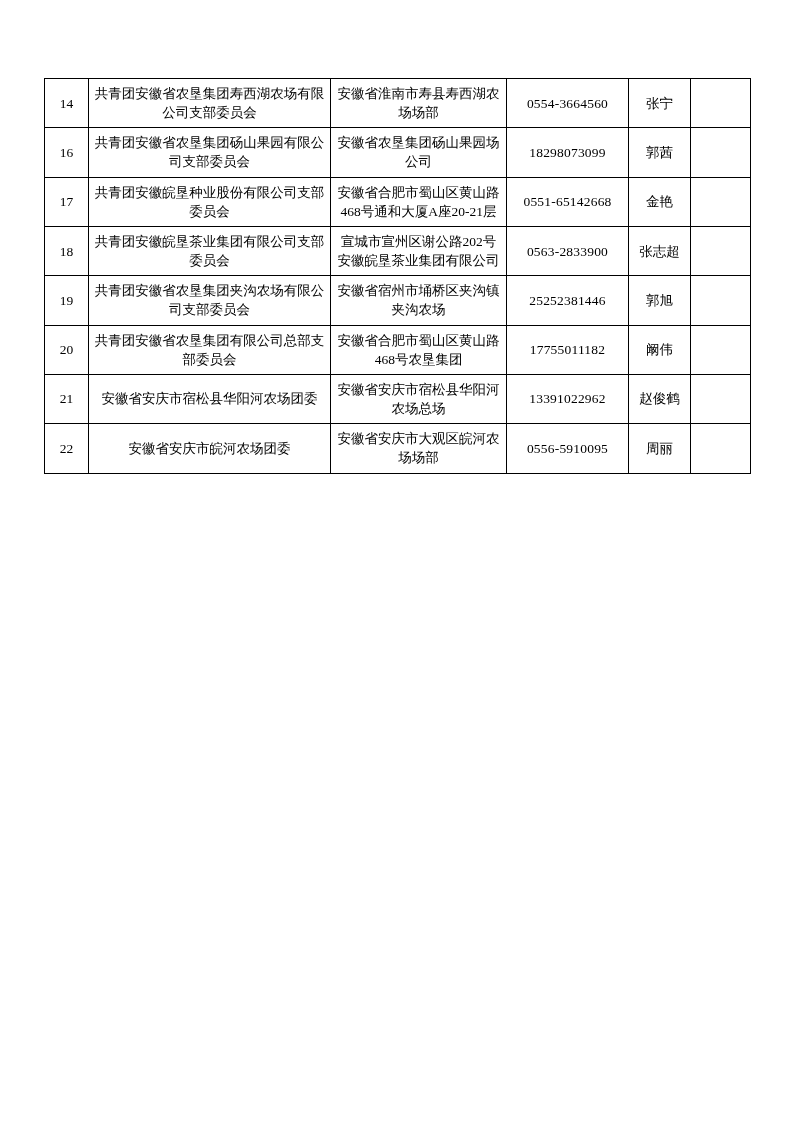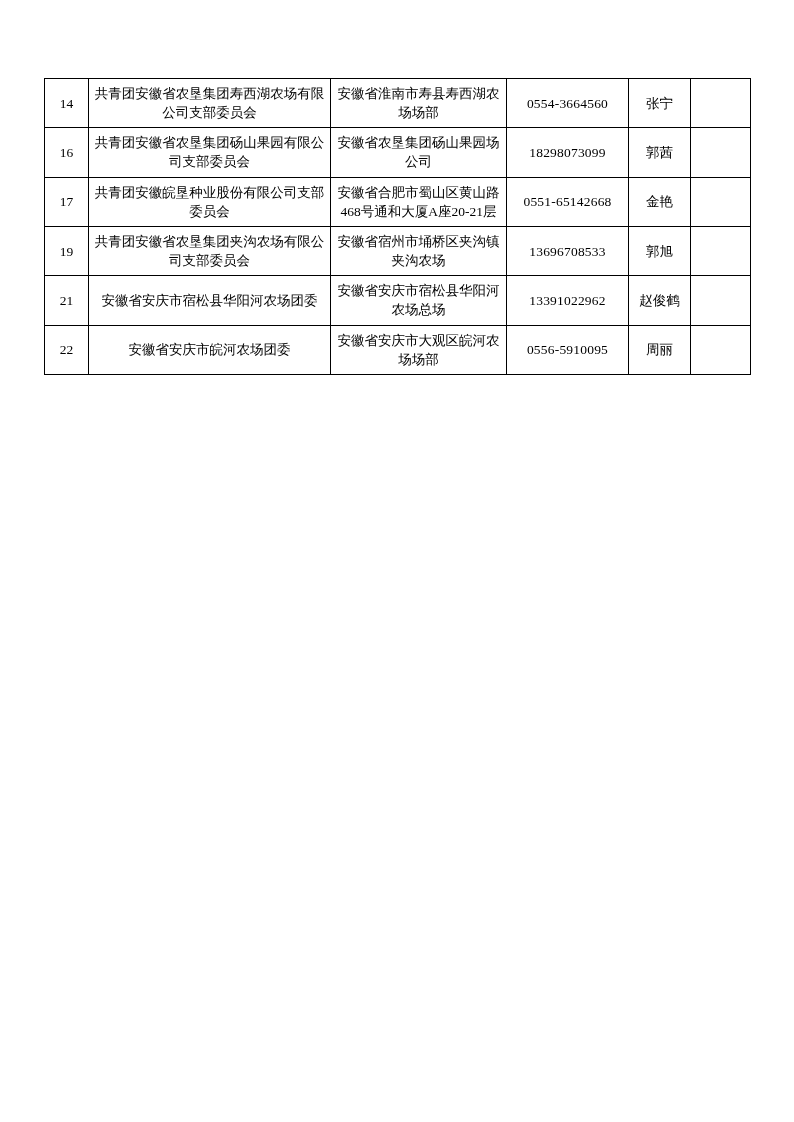--- a/index.html
+++ b/index.html
@@ -90,25 +90,41 @@
         </tr>
         <tr>
           <td class="idx">17</td>
           <td class="org">共青团安徽皖垦种业股份有限公司支部委员会</td>
           <td class="addr">安徽省合肥市蜀山区黄山路468号通和大厦A座20-21层</td>
           <td class="tel">0551-65142668</td>
           <td class="name">金艳</td>
           <td class="blank"></td>
         </tr>
         <tr>
+          <td class="idx">18</td>
+          <td class="org">共青团安徽皖垦茶业集团有限公司支部委员会</td>
+          <td class="addr">宣城市宣州区谢公路202号安徽皖垦茶业集团有限公司</td>
+          <td class="tel">0563-2833900</td>
+          <td class="name">张志超</td>
+          <td class="blank"></td>
+        </tr>
+        <tr>
           <td class="idx">19</td>
           <td class="org">共青团安徽省农垦集团夹沟农场有限公司支部委员会</td>
           <td class="addr">安徽省宿州市埇桥区夹沟镇夹沟农场</td>
-          <td class="tel">13696708533</td>
+          <td class="tel">25252381446</td>
           <td class="name">郭旭</td>
+          <td class="blank"></td>
+        </tr>
+        <tr>
+          <td class="idx">20</td>
+          <td class="org">共青团安徽省农垦集团有限公司总部支部委员会</td>
+          <td class="addr">安徽省合肥市蜀山区黄山路468号农垦集团</td>
+          <td class="tel">17755011182</td>
+          <td class="name">阚伟</td>
           <td class="blank"></td>
         </tr>
         <tr>
           <td class="idx">21</td>
           <td class="org">安徽省安庆市宿松县华阳河农场团委</td>
           <td class="addr">安徽省安庆市宿松县华阳河农场总场</td>
           <td class="tel">13391022962</td>
           <td class="name">赵俊鹤</td>
           <td class="blank"></td>
         </tr>

